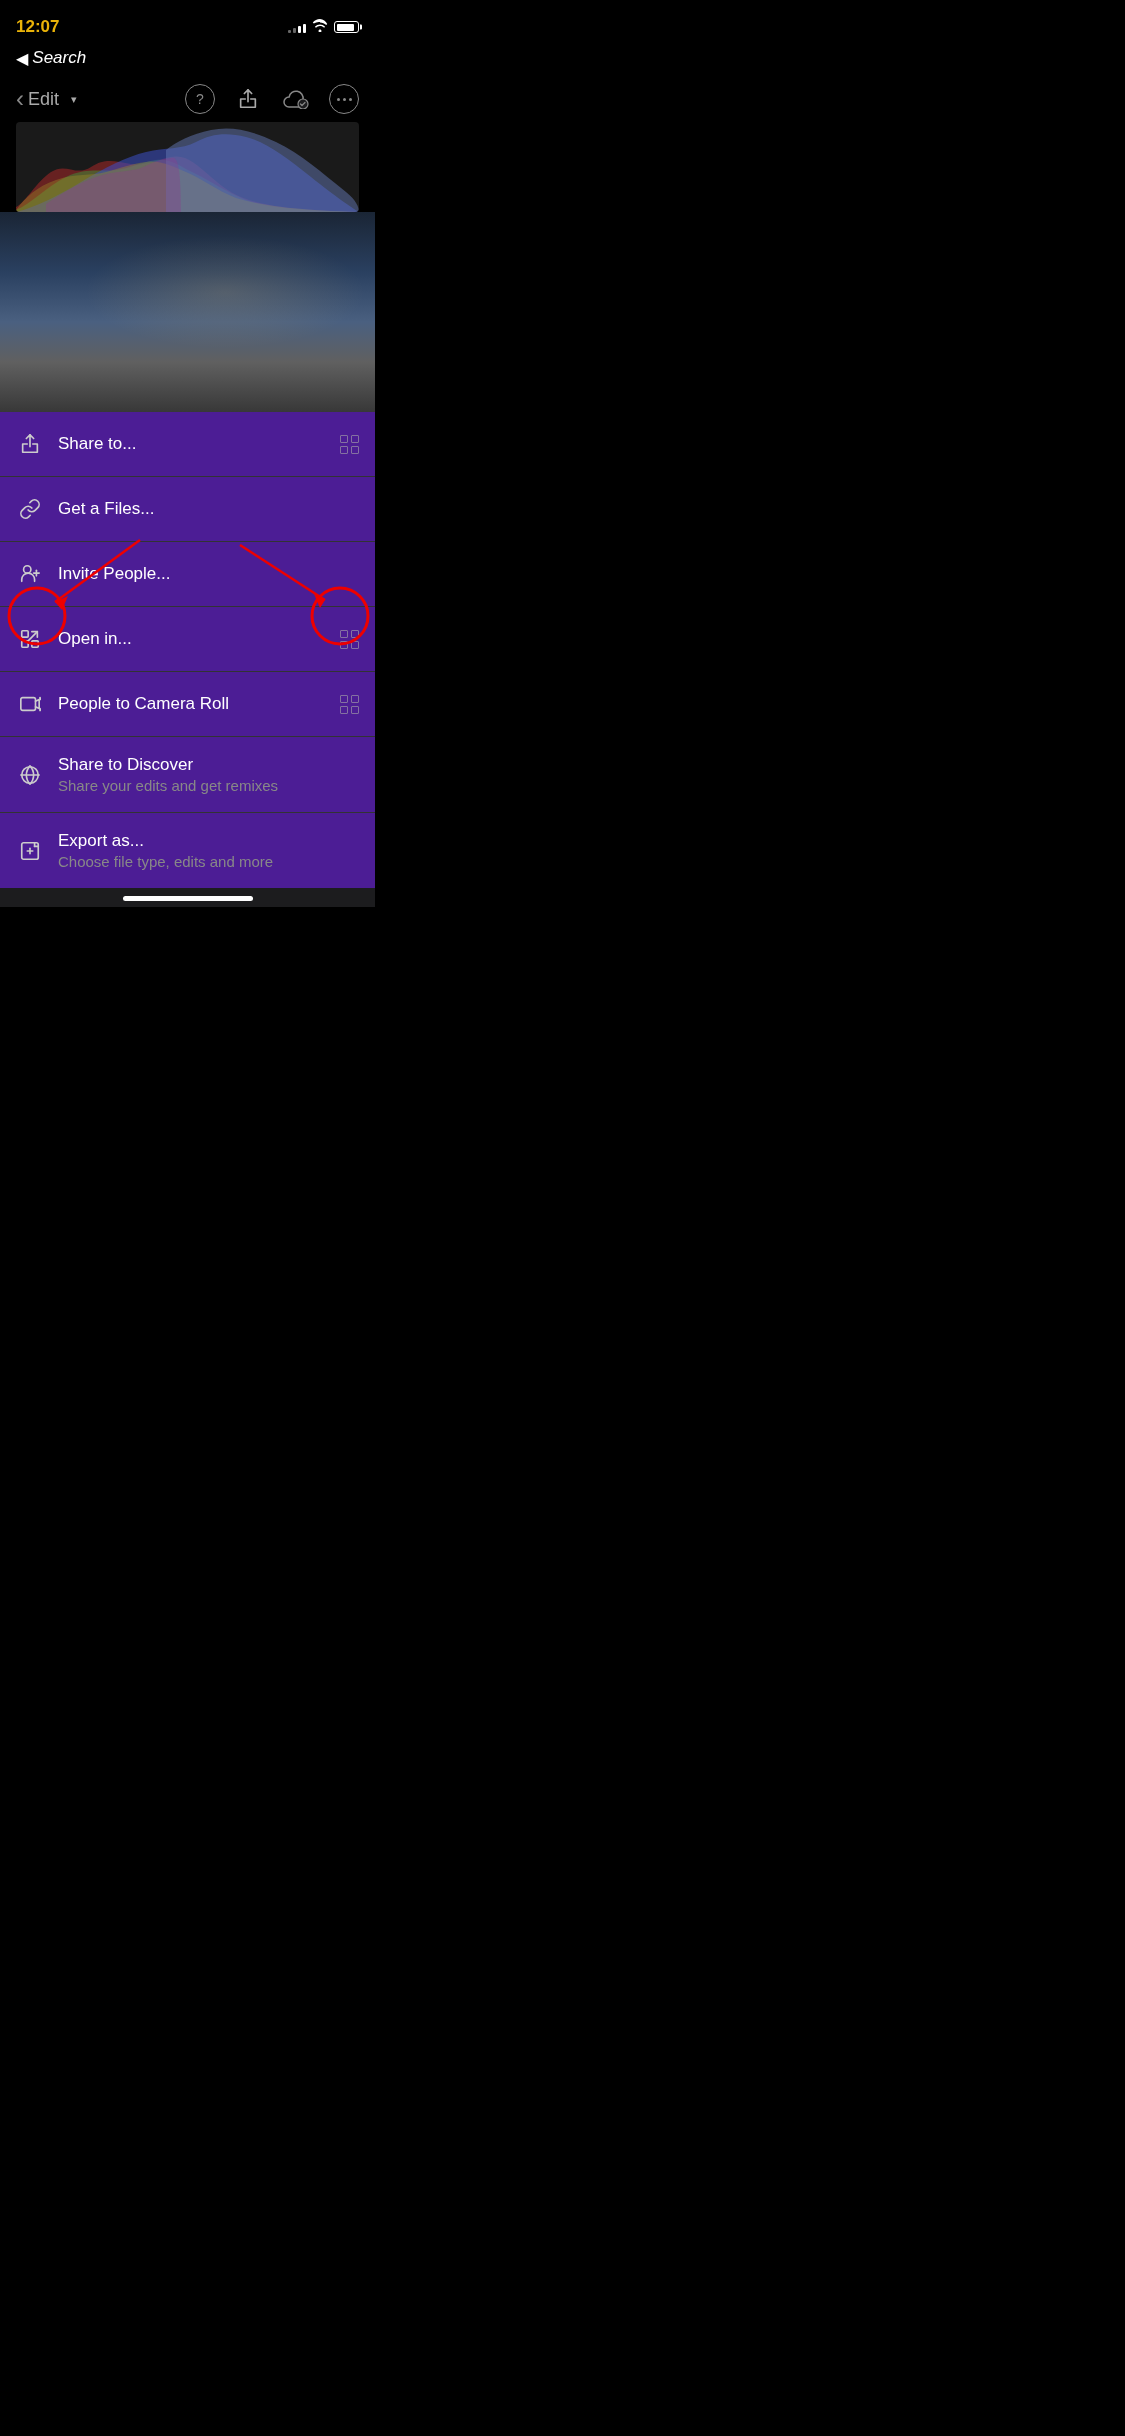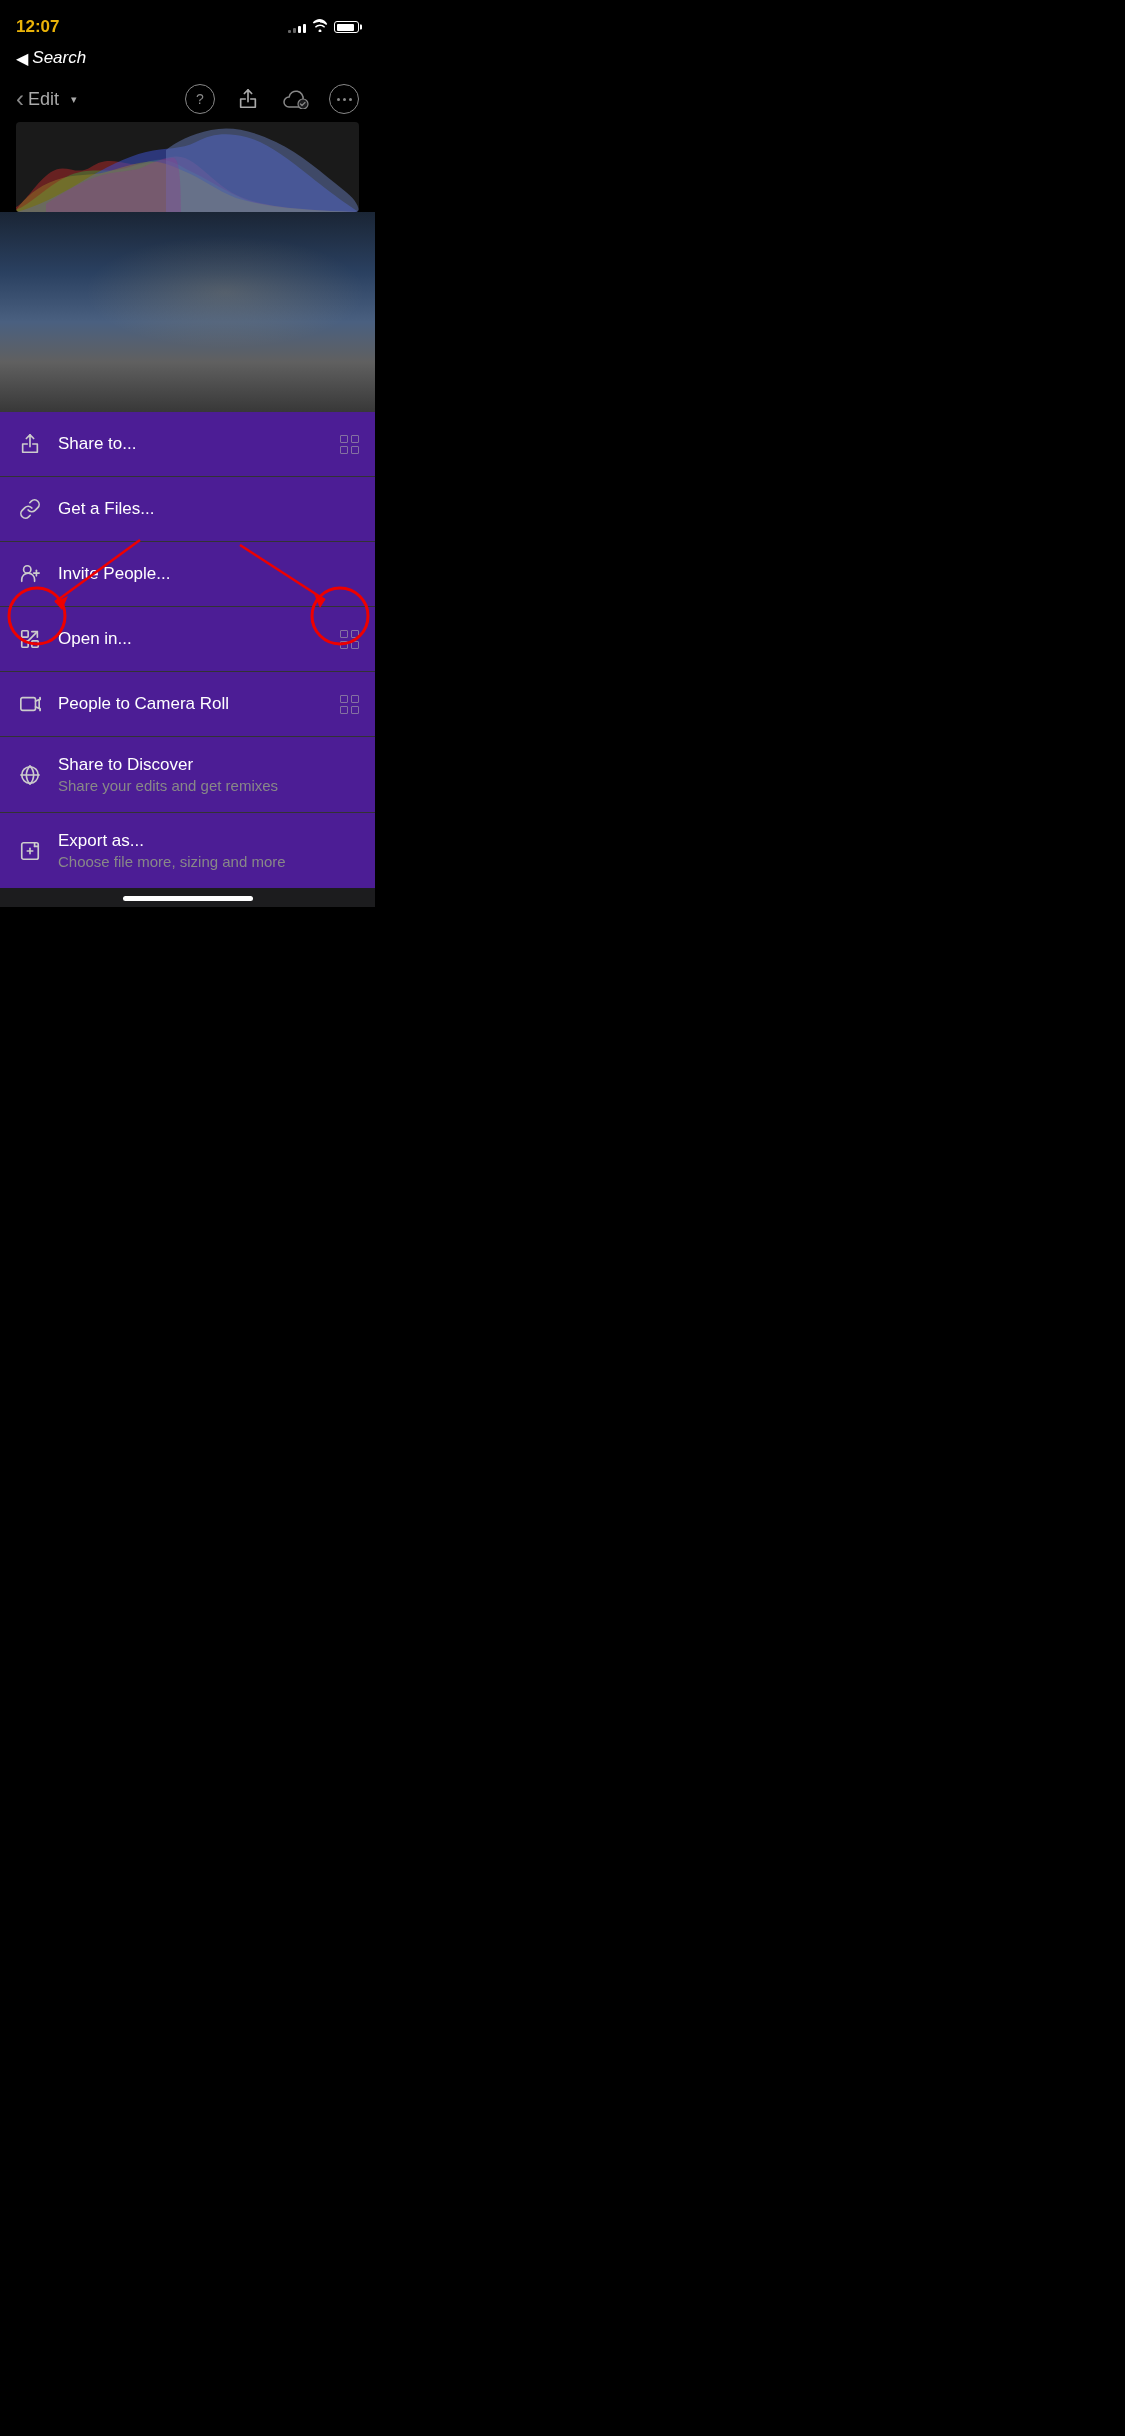--- a/index.html
+++ b/index.html
@@ -555,21 +555,21 @@
       <svg class="svg-icon" viewBox="0 0 24 24">
         <rect x="3" y="3" width="18" height="18" rx="2"></rect>
         <path d="M9 12h6"></path>
         <path d="M12 9v6"></path>
         <path d="M17 3v4"></path>
         <path d="M21 7h-4"></path>
       </svg>
     </div>
     <div class="menu-text">
       <div class="menu-label">Export as...</div>
-      <div class="menu-sublabel">Choose file more, sizing and more</div>
+      <div class="menu-sublabel">Choose file type, edits and more</div>
     </div>
   </div>
 
 </div>
 
 <div class="home-indicator">
   <div class="home-bar"></div>
 </div>
 
 </body></html>

